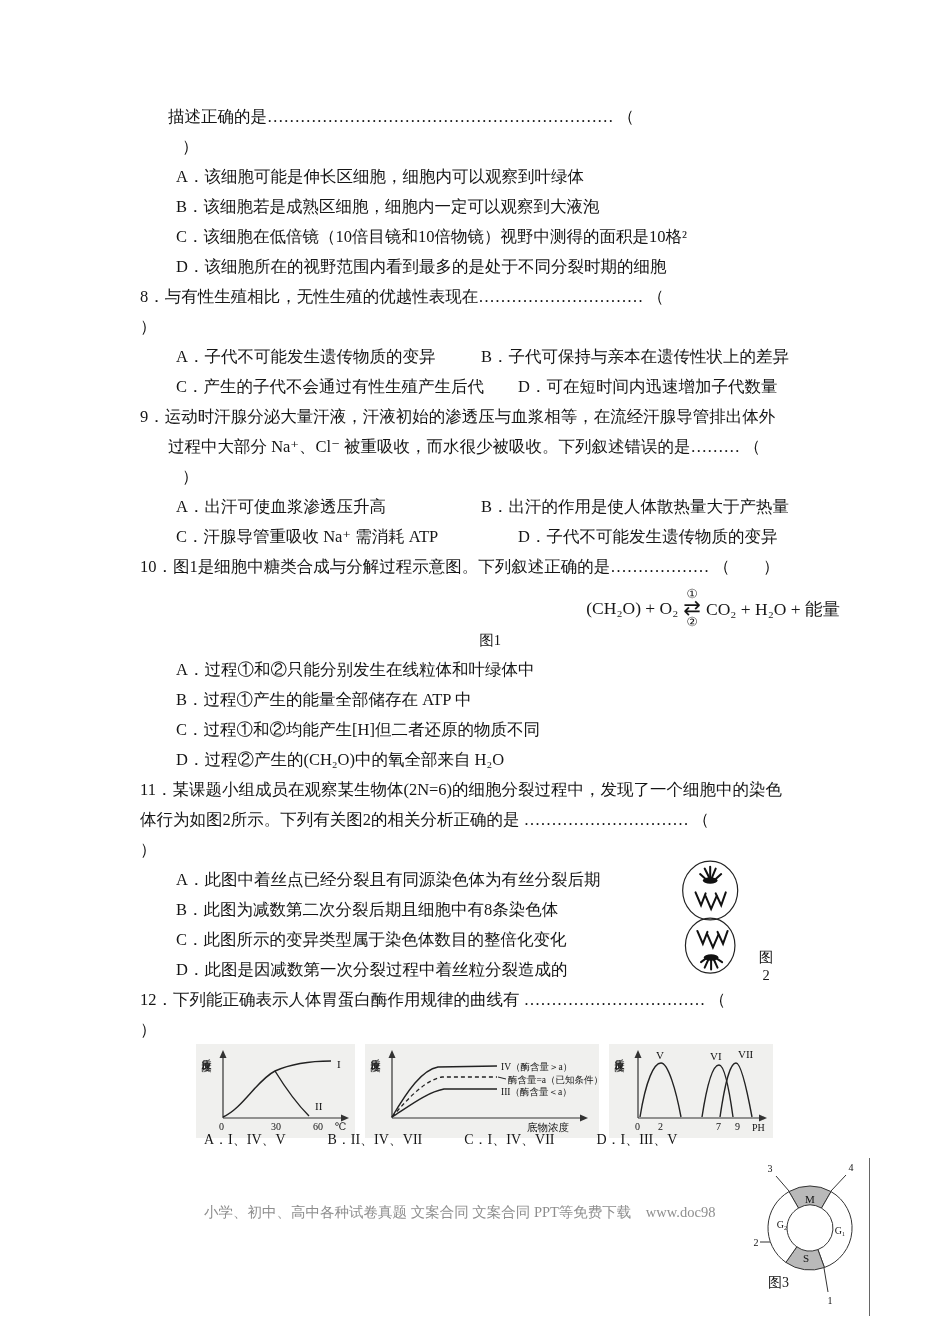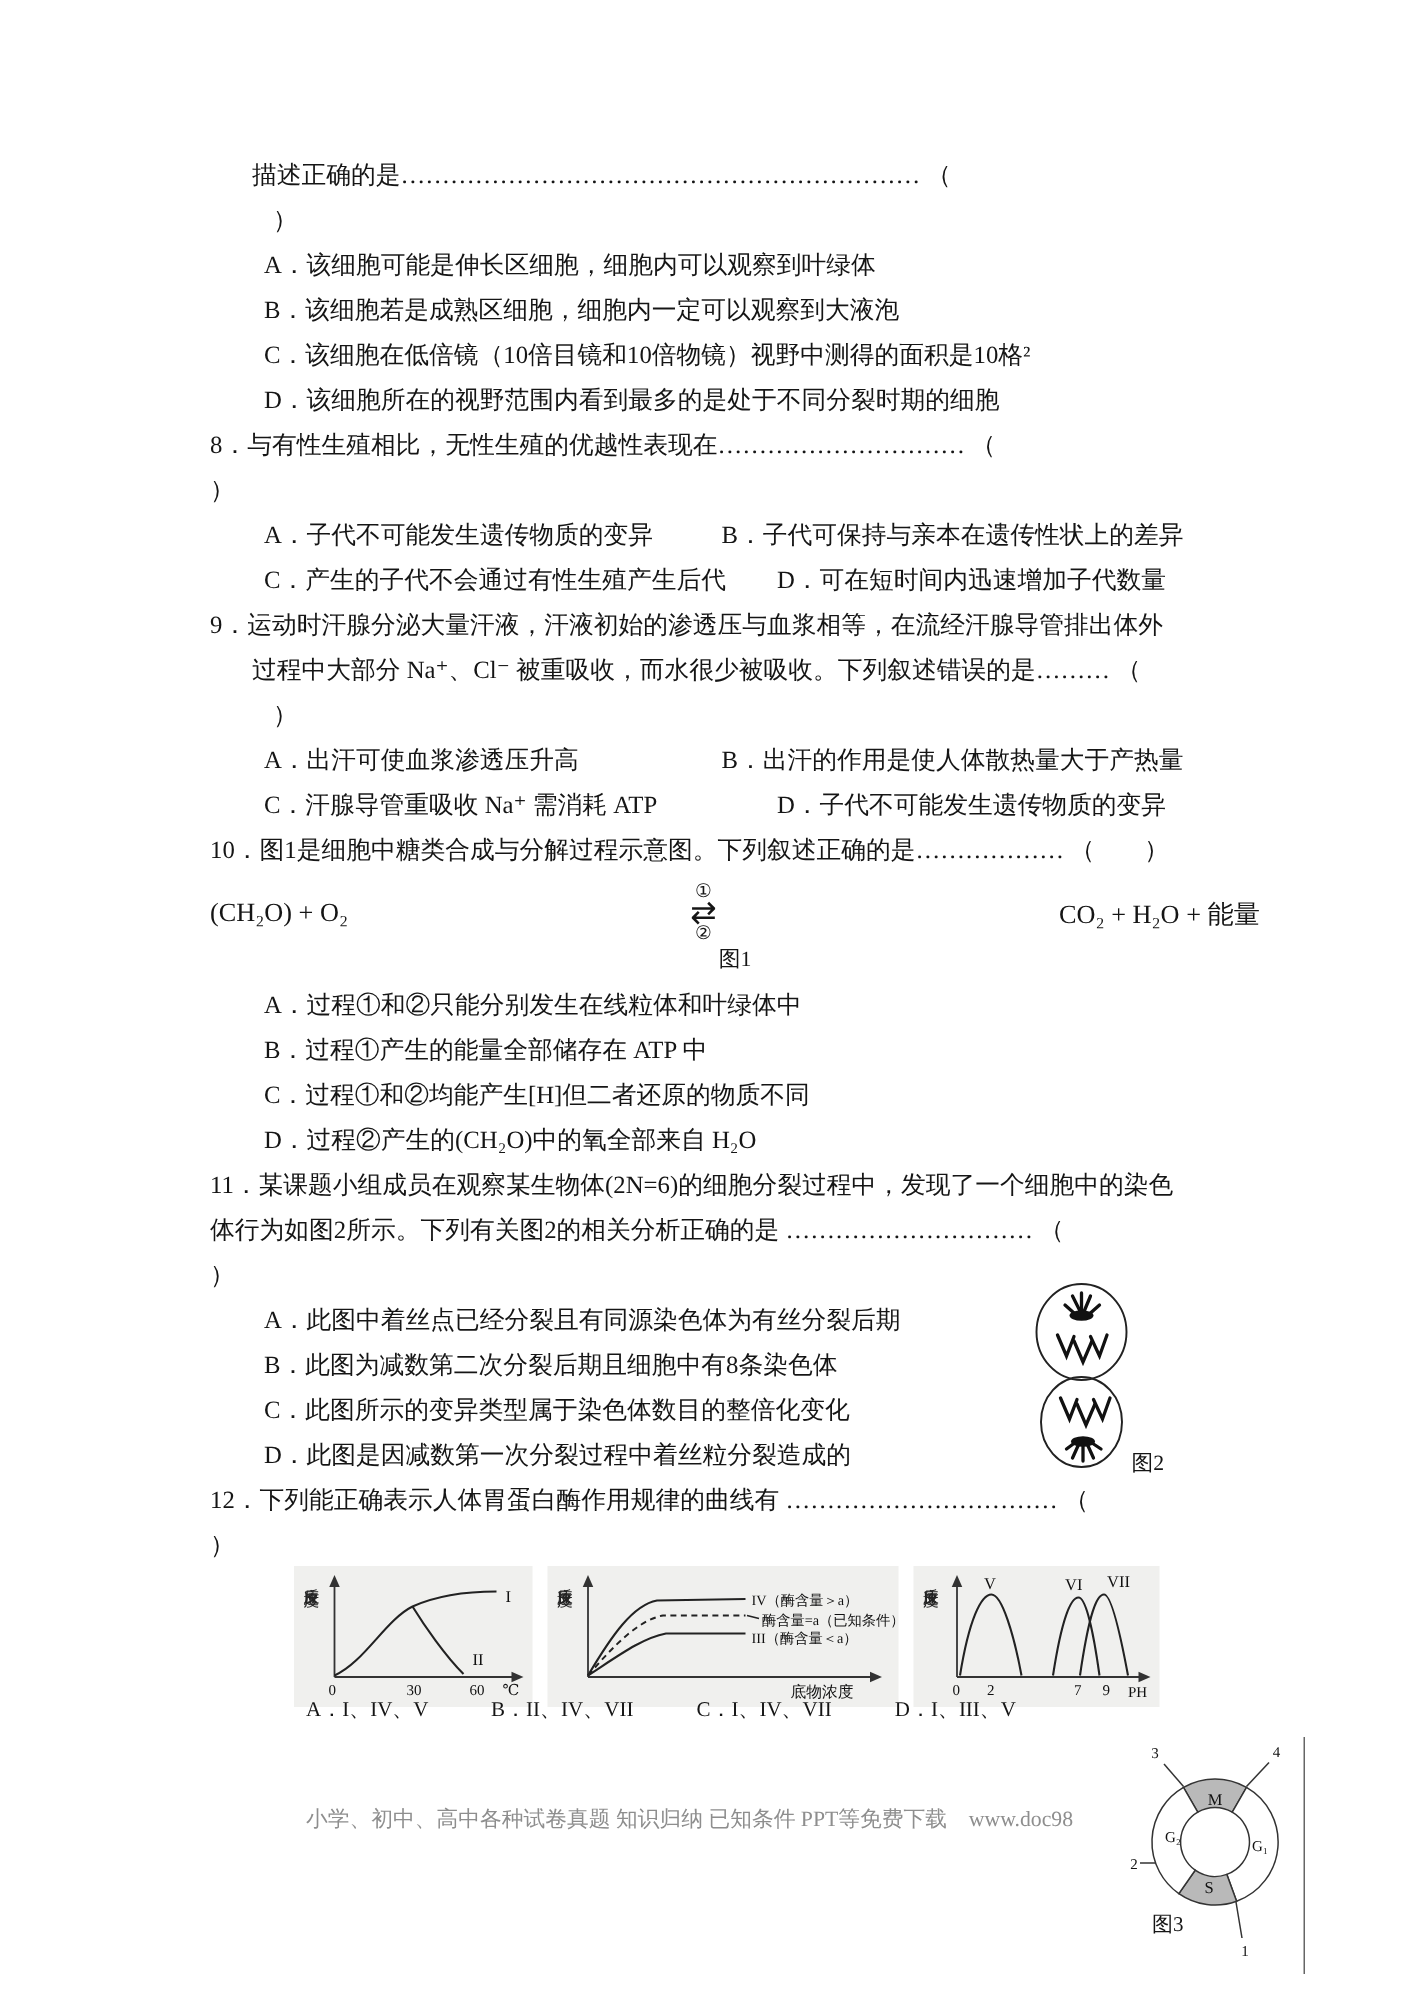--- a/index.html
+++ b/index.html
@@ -10,27 +10,27 @@
   }
   .flow { position:absolute; left:140px; top:102px; width:700px; font-size:16.5px; }
   .line { line-height:30px; white-space:nowrap; }
   .ind28 { padding-left:28px; }
   .ind36 { padding-left:36px; }
   .ind42 { padding-left:42px; }
   .two-col { display:flex; }
   .col-w305 { width:305px; flex:0 0 305px; }
   .col-w342 { width:342px; flex:0 0 342px; }
 
-  .eq-row { display:flex; justify-content:space-between; align-items:center; font-size:17.5px; margin-top:6px; white-space:nowrap;gap:16px; }
+  .eq-row { display:flex; justify-content:flex-end; align-items:center; font-size:17.5px; margin-top:6px; white-space:nowrap; }
   .eq-mid { display:inline-flex; flex-direction:column; align-items:center; margin:0 5px; }
   .eq-top,.eq-bot { font-size:12.5px; line-height:13px; }
   .eq-arrows { font-size:21px; line-height:15px; font-family:"DejaVu Sans",sans-serif; }
   .fig1-caption { text-align:center; font-size:14.5px; line-height:22px; margin-bottom:4px; }
 
-  .fig2 { position:absolute; left:668px; top:854px; width:110px; display:flex; flex-direction:column; align-items:center;text-align:center; }
+  .fig2 { position:absolute; left:668px; top:854px; width:110px; display:flex; align-items:center;text-align:center; }
   .fig2-caption { align-self:flex-end; font-size:14.5px; margin-top:-18px; padding-right:2px; }
 
   .graphs { position:absolute; left:196px; top:1044px; display:flex; align-items:flex-end; gap:10px; }
   .panel { display:flex; background:#f0f0ee; padding:2px 2px 0 4px; }
   .vlabel { writing-mode:vertical-rl; text-orientation:upright; font-size:10.5px; line-height:13px; letter-spacing:1px; color:#222; padding-top:4px; }
   svg text { font-family:"Liberation Serif","DejaVu Serif",serif; fill:#111; }
 
   .answers-row { position:absolute; left:204px; top:1131px; font-size:14px; white-space:nowrap; }
   .q13-line { position:absolute; left:140px; top:1157px; font-size:16.5px; white-space:nowrap; }
   .footer { position:absolute; left:204px; top:1203px; font-size:14.5px; color:#8e8e8e; white-space:nowrap; z-index:1; }
@@ -200,21 +200,21 @@
         <text x="90" y="84" font-size="10">7</text>
         <text x="109" y="84" font-size="10">9</text>
         <text x="126" y="85" font-size="10">PH</text>
       </svg>
     </div>
   </div>
 
   <div class="answers-row">A．I、IV、V　　　B．II、IV、VII　　　C．I、IV、VII　　　D．I、III、V</div>
 
 
-  <div class="footer">小学、初中、高中各种试卷真题 知识归纳 已知条件 PPT等免费下载　www.doc98</div>
+  <div class="footer">小学、初中、高中各种试卷真题 文案合同 文案合同 PPT等免费下载　www.doc98</div>
 
   <div class="fig3">
     <svg width="118" height="152" viewBox="0 0 118 152">
       <path d="M37,33.6 A42,42 0 0 1 79,33.6 L69.5,50.1 A23,23 0 0 0 46.5,50.1 Z" fill="#b9b9b9" stroke="#333" stroke-width="1"></path>
       <path d="M79,33.6 A42,42 0 0 1 72.4,109.5 L65.9,91.6 A23,23 0 0 0 69.5,50.1 Z" fill="#ffffff" stroke="#333" stroke-width="1"></path>
       <path d="M72.4,109.5 A42,42 0 0 1 33.9,104.4 L44.8,88.8 A23,23 0 0 0 65.9,91.6 Z" fill="#b9b9b9" stroke="#333" stroke-width="1"></path>
       <path d="M33.9,104.4 A42,42 0 0 1 37,33.6 L46.5,50.1 A23,23 0 0 0 44.8,88.8 Z" fill="#ffffff" stroke="#333" stroke-width="1"></path>
       <text x="58" y="45" font-size="11" text-anchor="middle">M</text>
       <text x="30" y="70" font-size="10" text-anchor="middle">G₂</text>
       <text x="88" y="76" font-size="10" text-anchor="middle">G₁</text>

